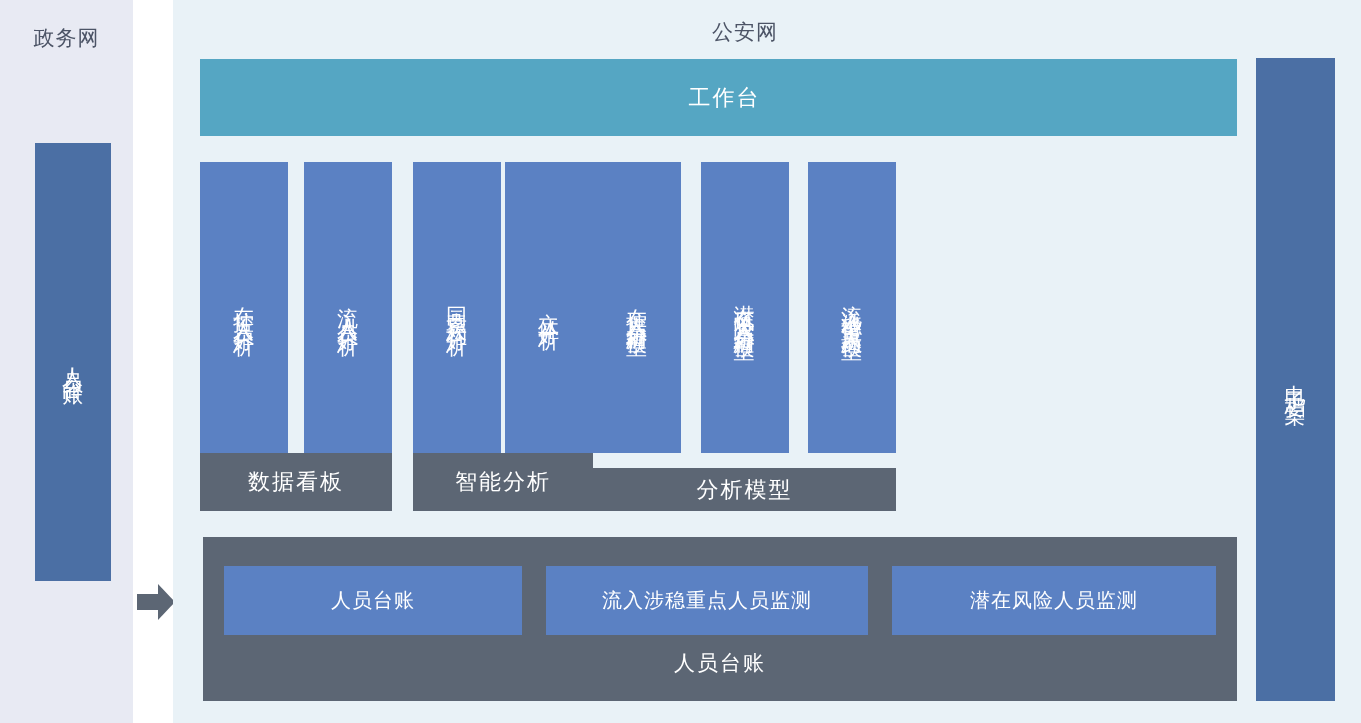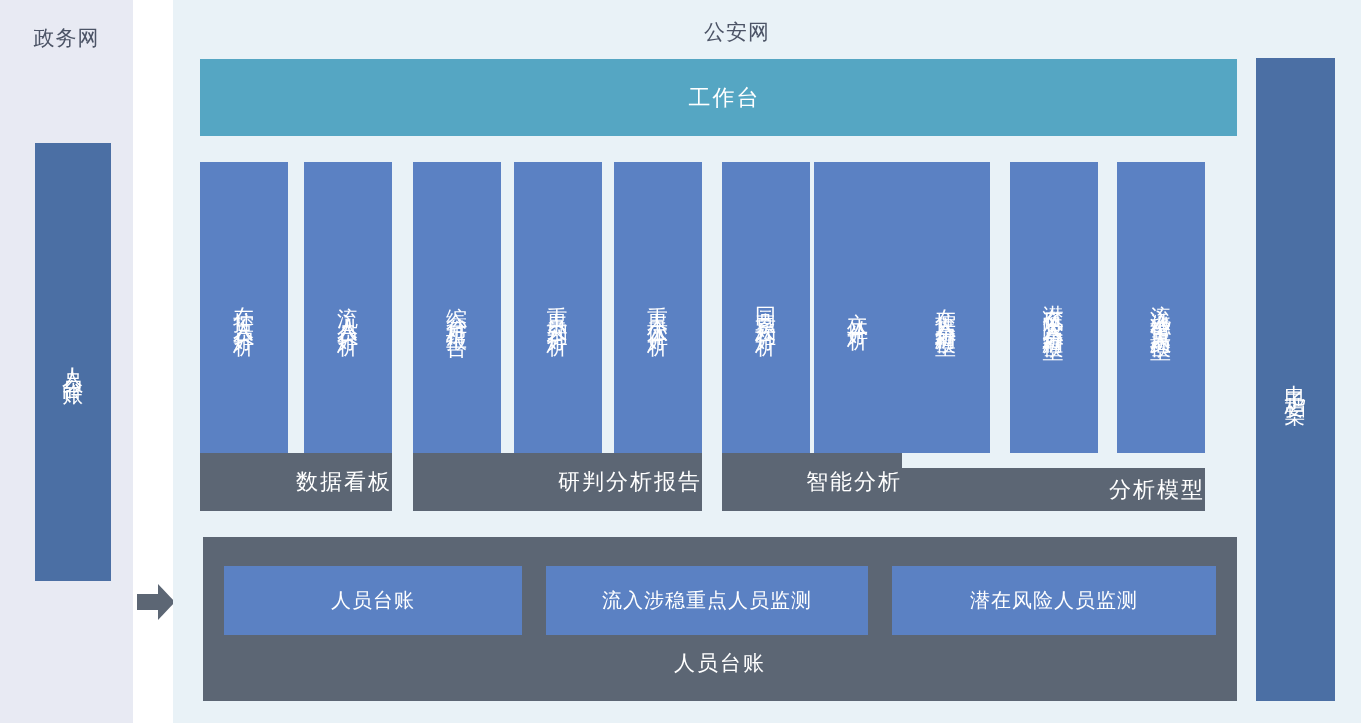--- a/index.html
+++ b/index.html
@@ -16,38 +16,38 @@
              background: #4b6fa4; display: flex; align-items: center; justify-content: center; }
 
   
   .gap-strip { position: absolute; left: 133px; top: 0; width: 40px; height: 723px; background: #ffffff; }
 
   
   .flow-arrow { position: absolute; left: 137px; top: 582px; width: 38px; height: 40px; }
 
   
   .main-panel { position: absolute; left: 173px; top: 0; width: 1188px; height: 723px; background: #e9f2f7; }
-  .main-title { position: absolute; left: 4px; top: 18px; width: 1120px; text-align: center;
+  .main-title { position: absolute; left: 12px; top: 18px; width: 1120px; text-align: center;
                 color: #4c5466; font-size: 21px; letter-spacing: 1px; }
   .workbench { position: absolute; left: 27px; top: 59px; width: 1037px; height: 77px; background: #55a6c3;
                display: flex; align-items: center; justify-content: center;
                color: #ffffff; font-size: 22px; letter-spacing: 2px; padding-left: 12px; }
 
   
   .groups { position: absolute; left: 27px; top: 162px; width: 1038px; height: 349px;
             display: flex; }
   .group { display: flex; flex-direction: column; }
   .group.w192 { width: 192px; margin-right: 21px; }
   .group.w289 { width: 289px; margin-right: 20px; }
   .group.w180 { width: 180px; }
   .group.w303 { width: 303px; margin-right: 0; gap: 15px; }
   .group-cols { height: 291px; display: flex; justify-content: space-between; }
   .module-col { width: 88px; height: 291px; background: #5b81c3;
                 display: flex; align-items: center; justify-content: center; }
-  .group-footer { height: 58px; background: #5c6674; display: flex; align-items: center; justify-content: flex-end;
+  .group-footer { height: 58px; background: #5c6674; display: flex; align-items: center; justify-content: center;
                   color: #ffffff; font-size: 22px; letter-spacing: 2px; }
 
   
   .vtext { writing-mode: vertical-rl; text-orientation: upright;
            color: #ffffff; font-size: 21px; letter-spacing: 6px; line-height: 1; }
   .vtext.tight { letter-spacing: 4px; }
 
   
   .bottom-box { position: absolute; left: 30px; top: 537px; width: 1034px; height: 164px; background: #5c6674; }
   .bottom-buttons { position: absolute; left: 0; top: 29px; width: 1034px; height: 69px;
@@ -101,36 +101,20 @@
           </div>
           <div class="module-col">
             <span class="vtext">流入人员分析</span>
           </div>
         </div>
         <div class="group-footer">
           <span>数据看板</span>
         </div>
       </div>
 
-      <div class="group w289">
-        <div class="group-cols">
-          <div class="module-col">
-            <span class="vtext">综合分析报告</span>
-          </div>
-          <div class="module-col">
-            <span class="vtext">重点类别分析</span>
-          </div>
-          <div class="module-col">
-            <span class="vtext">重点个体分析</span>
-          </div>
-        </div>
-        <div class="group-footer">
-          <span>研判分析报告</span>
-        </div>
-      </div>
 
       <div class="group w180">
         <div class="group-cols">
           <div class="module-col">
             <span class="vtext">同素异构分析</span>
           </div>
           <div class="module-col">
             <span class="vtext">立体分析</span>
           </div>
         </div>

